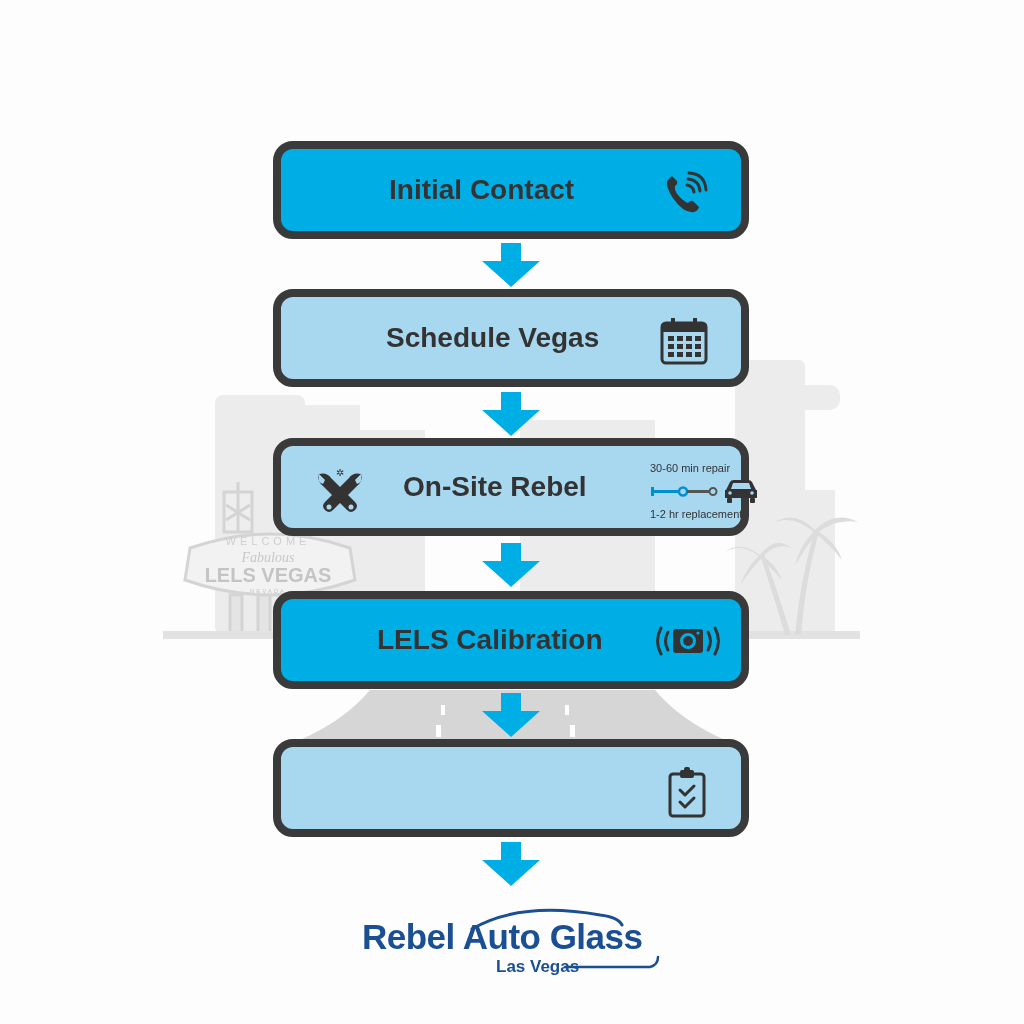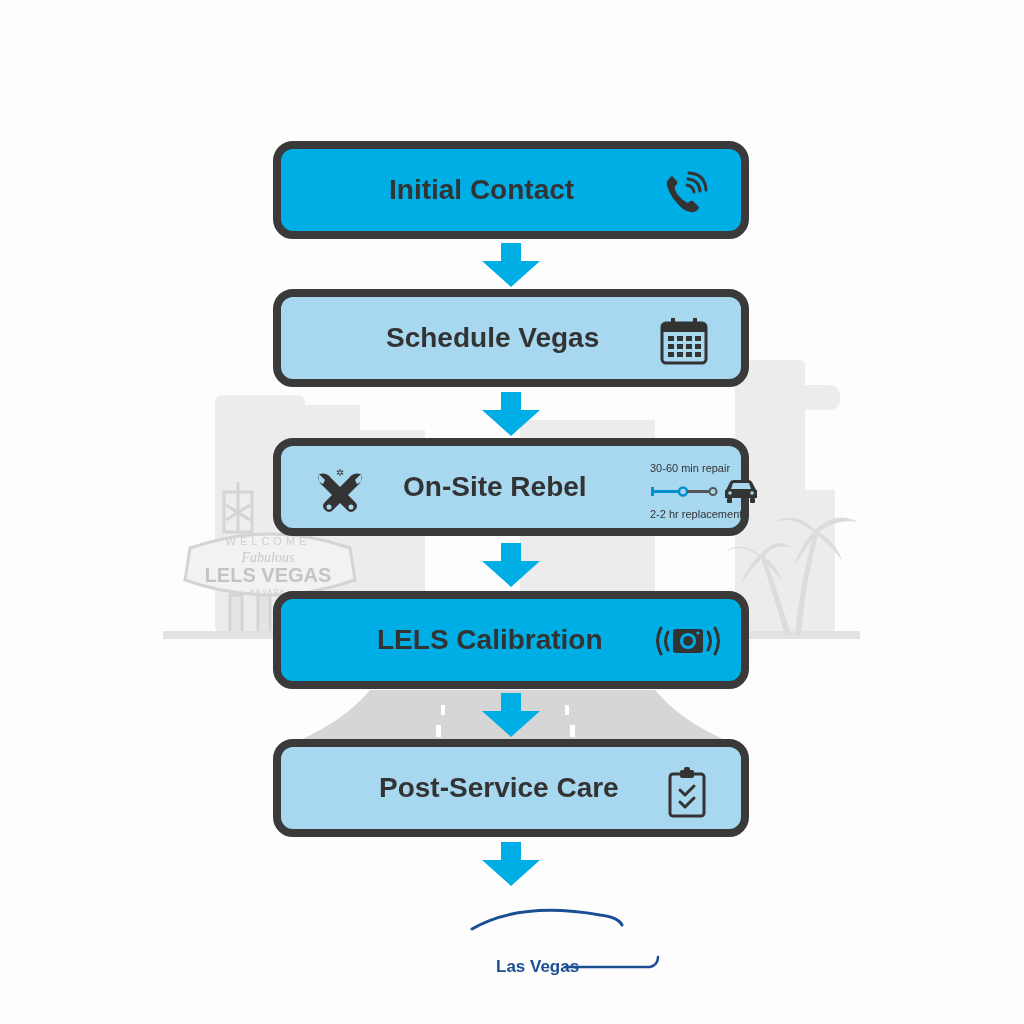--- a/index.html
+++ b/index.html
@@ -163,46 +163,46 @@
     <circle cx="63" cy="13.5" r="3.5" fill="none" stroke="#555" stroke-width="2"></circle>
     <g fill="#333">
       <path d="M76 12 L80 4 Q81 2 84 2 L98 2 Q101 2 102 4 L106 12 L107 12 L107 20 L75 20 L75 12 Z"></path>
       <rect x="77" y="20" width="5" height="5" rx="1"></rect>
       <rect x="100" y="20" width="5" height="5" rx="1"></rect>
     </g>
     <path d="M81 11 L83 5 L99 5 L101 11 Z" fill="#a8d8f0"></path>
     <circle cx="80" cy="15" r="1.8" fill="#a8d8f0"></circle>
     <circle cx="102" cy="15" r="1.8" fill="#a8d8f0"></circle>
   </svg>
-  <span class="tl-bot">2-2 hr replacement</span>
+  <span class="tl-bot">1-2 hr replacement</span>
 </div>
 
 <div class="step dark" style="top:591px">
   <span class="step-label" style="left:96px">LELS Calibration</span>
   <svg class="step-icon" style="left:372px;top:25px" width="70" height="34" viewBox="0 0 70 34">
     <path d="M8 4 Q1 17 8 30" stroke="#333" stroke-width="3" fill="none" stroke-linecap="round"></path>
     <path d="M15 8 Q10 17 15 26" stroke="#333" stroke-width="3" fill="none" stroke-linecap="round"></path>
     <rect x="20" y="5" width="30" height="24" rx="3" fill="#333"></rect>
     <circle cx="35" cy="17" r="6.5" fill="none" stroke="#00aee6" stroke-width="3"></circle>
     <circle cx="45" cy="9" r="1.6" fill="#00aee6"></circle>
     <path d="M55 8 Q60 17 55 26" stroke="#333" stroke-width="3" fill="none" stroke-linecap="round"></path>
     <path d="M62 4 Q69 17 62 30" stroke="#333" stroke-width="3" fill="none" stroke-linecap="round"></path>
   </svg>
 </div>
 
 <div class="step light" style="top:739px">
-  <span class="step-label" style="left:98px">Post-Service Care</span>
   <svg class="step-icon" style="left:386px;top:20px" width="40" height="52" viewBox="0 0 40 52">
     <rect x="3" y="7" width="34" height="42" rx="3" fill="none" stroke="#333" stroke-width="3"></rect>
     <rect x="13" y="3" width="14" height="8" rx="2" fill="#333"></rect>
     <rect x="17" y="0" width="6" height="5" rx="2" fill="#333"></rect>
     <path d="M13 23 L18 28 L27 19" stroke="#333" stroke-width="3" fill="none" stroke-linecap="round" stroke-linejoin="round"></path>
     <path d="M13 35 L18 40 L27 31" stroke="#333" stroke-width="3" fill="none" stroke-linecap="round" stroke-linejoin="round"></path>
   </svg>
 </div>
 
 <div class="logo">
   <svg style="position:absolute;left:0;top:0" width="300" height="75" viewBox="0 0 300 75">
     <path d="M112 24 Q160 -4 240 10 Q258 12 262 20" stroke="#1b4f93" stroke-width="3" fill="none" stroke-linecap="round"></path>
     <path d="M205 62 L290 62 Q298 60 298 52" stroke="#1b4f93" stroke-width="2.5" fill="none" stroke-linecap="round"></path>
   </svg>
+  <span class="logo-main">Rebel Auto Glass</span>
   <span class="logo-sub">Las Vegas</span>
 </div>
 
 </body></html>

